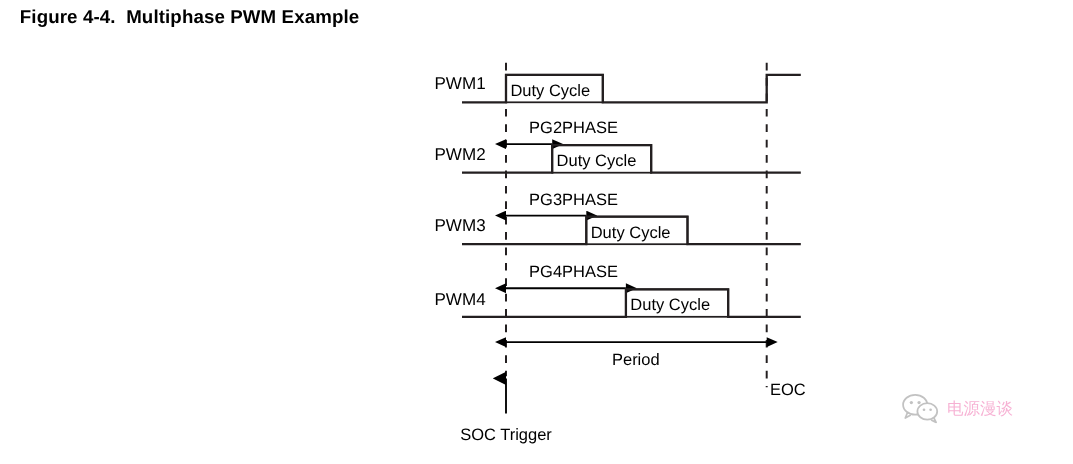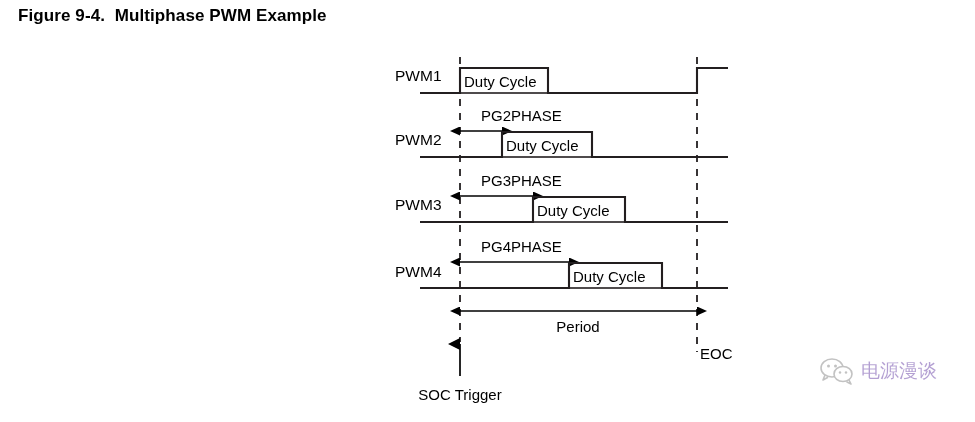--- a/index.html
+++ b/index.html
@@ -73,30 +73,30 @@
   #watermark {
     position: absolute;
     left: 820px;
     top: 357px;
     display: flex;
     align-items: center;
     gap: 7px;
     opacity: 0.42;
   }
   #watermark .wm-text {
-    font-size: 19px;
-    color: #4c1d95;
+    font-size: 15px;
+    color: #ec4899;
     white-space: nowrap;
     font-family: "DejaVu Sans", sans-serif;
   }
 </style>
 </head>
 <body>
 
-<div id="figure-title">Figure 9-4.  Multiphase PWM Example</div>
+<div id="figure-title">Figure 4-4.  Multiphase PWM Example</div>
 
 <svg id="diagram-canvas" viewBox="0 0 975 422" xmlns="http://www.w3.org/2000/svg">
 
   <defs>
     <marker id="arrL" markerWidth="11" markerHeight="9" refX="10" refY="4.5" orient="auto" markerUnits="userSpaceOnUse">
       <path d="M10,0 L10,9 L0,4.5 z" fill="#000000"></path>
     </marker>
     <marker id="arrR" markerWidth="11" markerHeight="9" refX="1" refY="4.5" orient="auto" markerUnits="userSpaceOnUse">
       <path d="M1,0 L1,9 L11,4.5 z" fill="#000000"></path>
     </marker>

